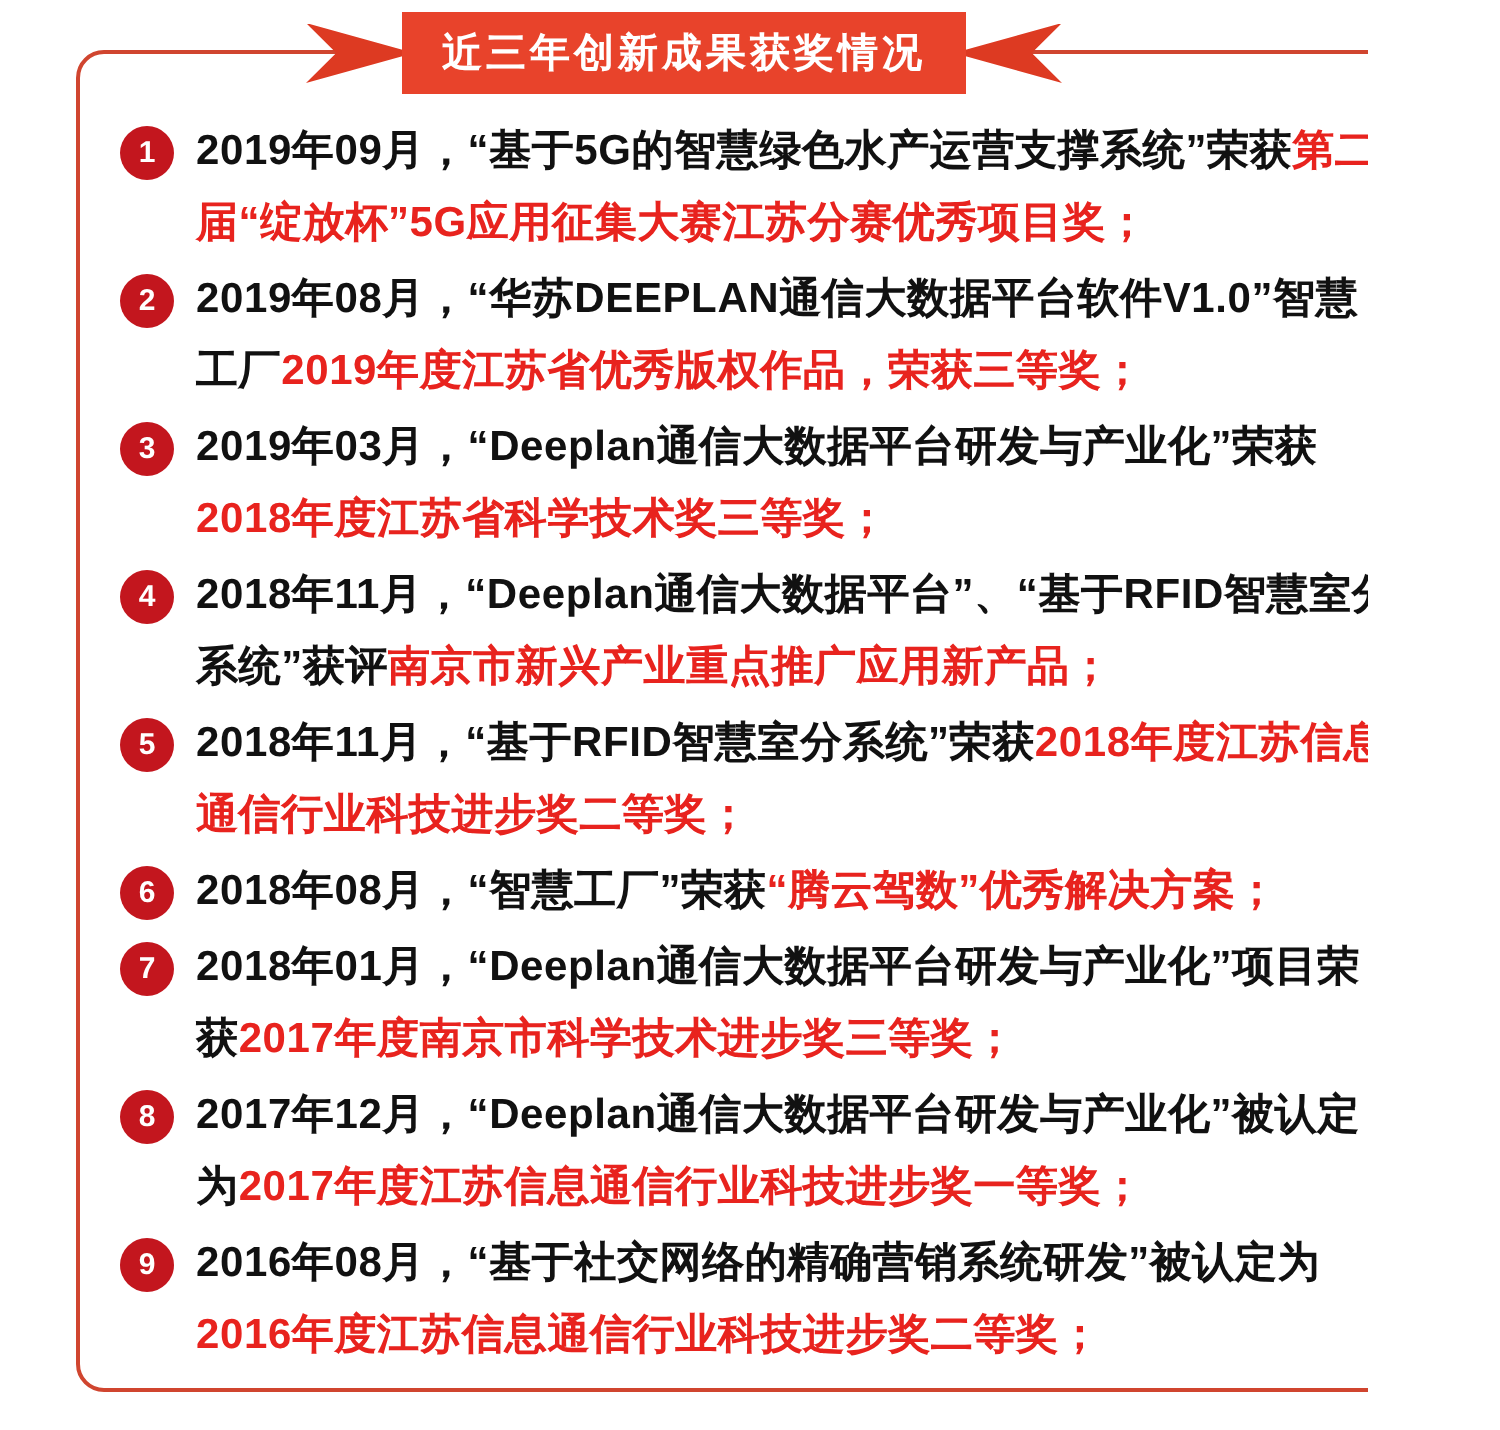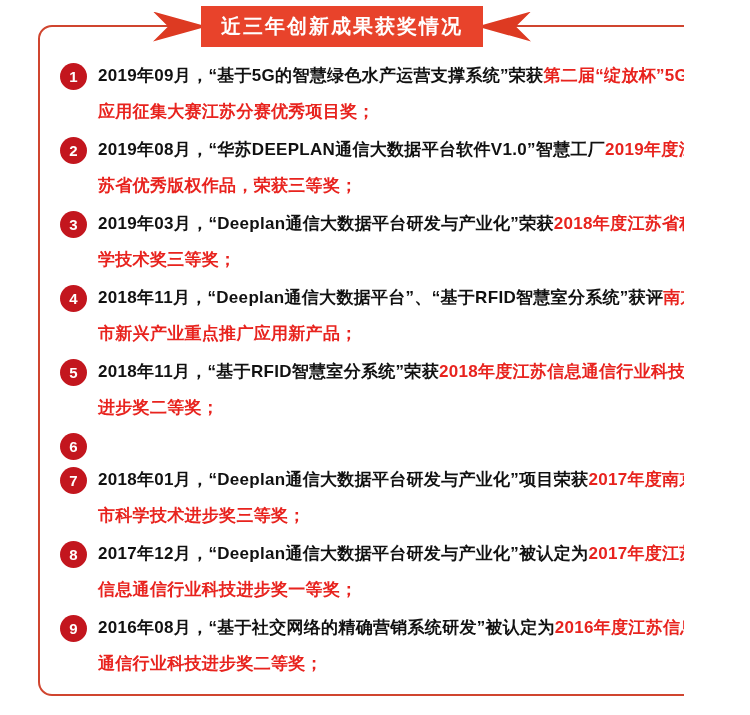--- a/index.html
+++ b/index.html
@@ -54,21 +54,21 @@
     margin:5px 11px 0 0;
     background:#c3161e;
     border-radius:50%;
     color:#ffffff;
     font-size:15px;
     font-weight:bold;
     display:flex;align-items:center;justify-content:center;
   }
   .text{
     margin:0;
-    font-size:17px;
+    font-size:21px;
     font-weight:bold;
     line-height:36px;
     color:#111111;
     letter-spacing:0.3px;
   }
   .text .red{color:#e8231e;}
 </style>
 </head>
 <body>
 
@@ -102,20 +102,21 @@
     <p class="text"><span>2018年11月，“Deeplan通信大数据平台”、“基于RFID智慧室分系统”获评</span><span class="red">南京市新兴产业重点推广应用新产品；</span></p>
   </div>
 
   <div class="item">
     <div class="badge">5</div>
     <p class="text"><span>2018年11月，“基于RFID智慧室分系统”荣获</span><span class="red">2018年度江苏信息通信行业科技进步奖二等奖；</span></p>
   </div>
 
   <div class="item">
     <div class="badge">6</div>
+    <p class="text"><span>2018年08月，“智慧工厂”荣获</span><span class="red">“腾云驾数”优秀解决方案；</span></p>
   </div>
 
   <div class="item">
     <div class="badge">7</div>
     <p class="text"><span>2018年01月，“Deeplan通信大数据平台研发与产业化”项目荣获</span><span class="red">2017年度南京市科学技术进步奖三等奖；</span></p>
   </div>
 
   <div class="item">
     <div class="badge">8</div>
     <p class="text"><span>2017年12月，“Deeplan通信大数据平台研发与产业化”被认定为</span><span class="red">2017年度江苏信息通信行业科技进步奖一等奖；</span></p>

